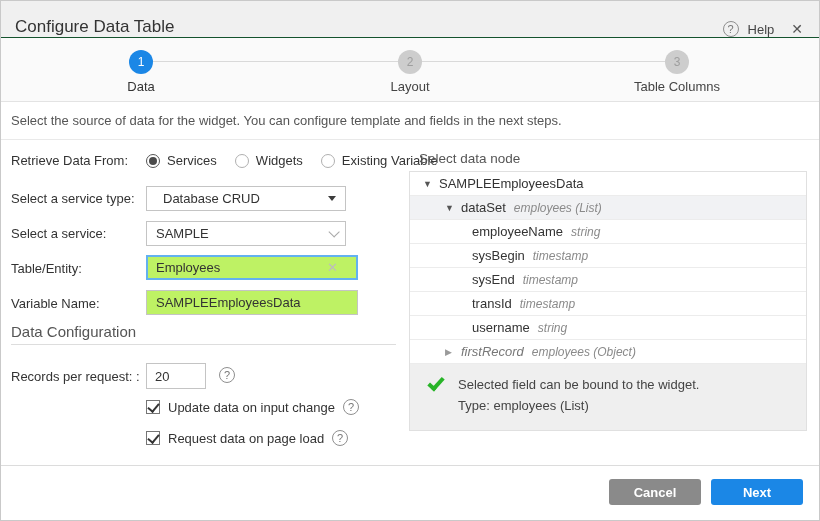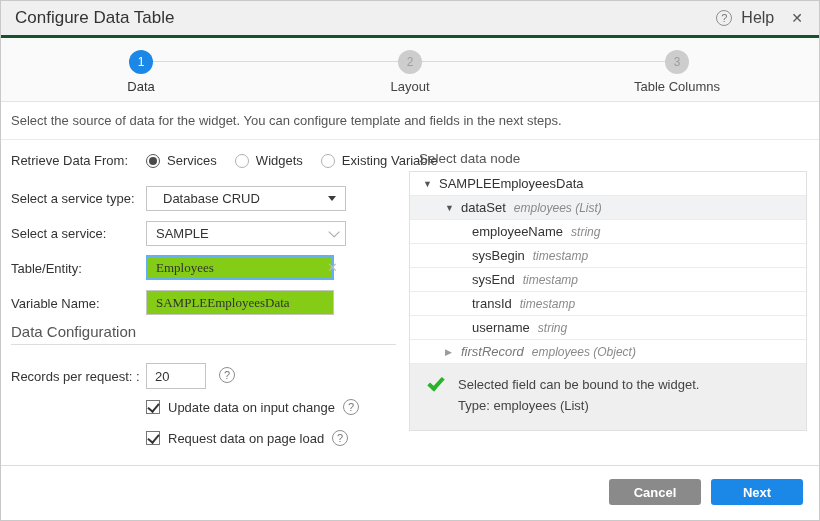--- a/index.html
+++ b/index.html
@@ -3,27 +3,27 @@
 <meta charset="utf-8">
 <style>
   html,body{margin:0;padding:0;background:#fff;}
   *{box-sizing:border-box;}
   .dialog{
     position:relative;width:820px;height:521px;background:#fff;
     border:1px solid #c9c9c9;overflow:hidden;
     font-family:"Liberation Sans",sans-serif;color:#333;
   }
   
-  .hdr{height:37px;background:#f0f0f0;border-bottom:3px solid #14532d;display:flex;align-items:center;}
+  .hdr{height:37px;background:#f0f0f0;border-bottom:1px solid #14532d;display:flex;align-items:flex-end;}
   .hdr-title{flex:1;font-size:17px;color:#333;padding-left:14px;}
   .hdr-right{display:flex;align-items:center;gap:9px;padding-right:16px;}
   .qicon{width:16px;height:16px;border:1px solid #8f8f8f;border-radius:50%;
     display:inline-flex;align-items:center;justify-content:center;
     font-size:11px;color:#777;background:transparent;flex:none;cursor:pointer;}
-  .hdr-help{font-size:16px;color:#444;cursor:pointer;}
+  .hdr-help{font-size:13px;color:#444;cursor:pointer;}
   .hdr-close{font-size:14px;color:#555;margin-left:8px;cursor:pointer;}
   
   .stepper{position:relative;height:64px;background:#fafafa;border-bottom:1px solid #e3e3e3;}
   .step-line{position:absolute;top:23px;left:140px;width:536px;height:1px;background:#d9d9d9;}
   .step-circle{position:absolute;top:12px;width:24px;height:24px;border-radius:50%;
     display:flex;align-items:center;justify-content:center;font-size:12px;}
   .step-circle.active{background:#1b87e6;color:#fff;}
   .step-circle.inactive{background:#cdcdcd;color:#9e9e9e;}
   .step-label{position:absolute;top:41px;transform:translateX(-50%);font-size:13px;color:#444;white-space:nowrap;}
   
@@ -37,22 +37,22 @@
   .rdot{width:14px;height:14px;border-radius:50%;border:1px solid #b0b0b0;background:#fff;
     display:flex;align-items:center;justify-content:center;flex:none;}
   .radio.sel .rdot{border-color:#555;}
   .radio.sel .rdot::after{content:"";width:8px;height:8px;border-radius:50%;background:#4a4a4a;}
   .selbox{position:absolute;left:145px;width:200px;height:25px;border:1px solid #c4c4c4;background:#fff;
     display:flex;align-items:center;padding:0 9px;font-size:13px;color:#333;cursor:pointer;}
   .tri-down{margin-left:auto;width:0;height:0;border-left:4px solid transparent;
     border-right:4px solid transparent;border-top:5px solid #3c3c3c;}
   .chev-down{margin-left:auto;width:8px;height:8px;border-right:1px solid #a8a8a8;
     border-bottom:1px solid #a8a8a8;transform:rotate(45deg) translateY(-3px);}
-  .txt{position:absolute;left:145px;width:188px;height:25px;border:1px solid #c4c4c4;
-    padding:0 9px;font-size:13px;color:#333;font-family:Liberation Serif, serif;outline:none;background:#84cc16;}
+  .txt{position:absolute;left:145px;width:212px;height:25px;border:1px solid #c4c4c4;
+    padding:0 9px;font-size:13px;color:#333;font-family:Liberation Sans, sans-serif;outline:none;background:#bef264;}
   .txt-focus{border:2px solid #63b1f0;padding:0 8px;}
   .clear-x{position:absolute;font-size:13px;color:#bdbdbd;cursor:pointer;}
   .section-title{position:absolute;left:10px;font-size:15px;color:#555;}
   .hrule{position:absolute;left:10px;width:385px;height:1px;background:#ddd;}
   .num-input{position:absolute;left:145px;width:60px;height:26px;border:1px solid #c4c4c4;
     padding:0 8px;font-size:13px;color:#333;font-family:inherit;outline:none;}
   .cbrow{position:absolute;left:145px;display:flex;align-items:center;gap:8px;font-size:13px;color:#333;justify-content:center;}
   .cbox{width:14px;height:14px;border:1px solid #757575;background:#fff;position:relative;flex:none;cursor:pointer;}
   .cbox::after{content:"";position:absolute;left:3px;top:0px;width:5px;height:9px;
     border-right:2px solid #333;border-bottom:2px solid #333;transform:rotate(40deg);}

